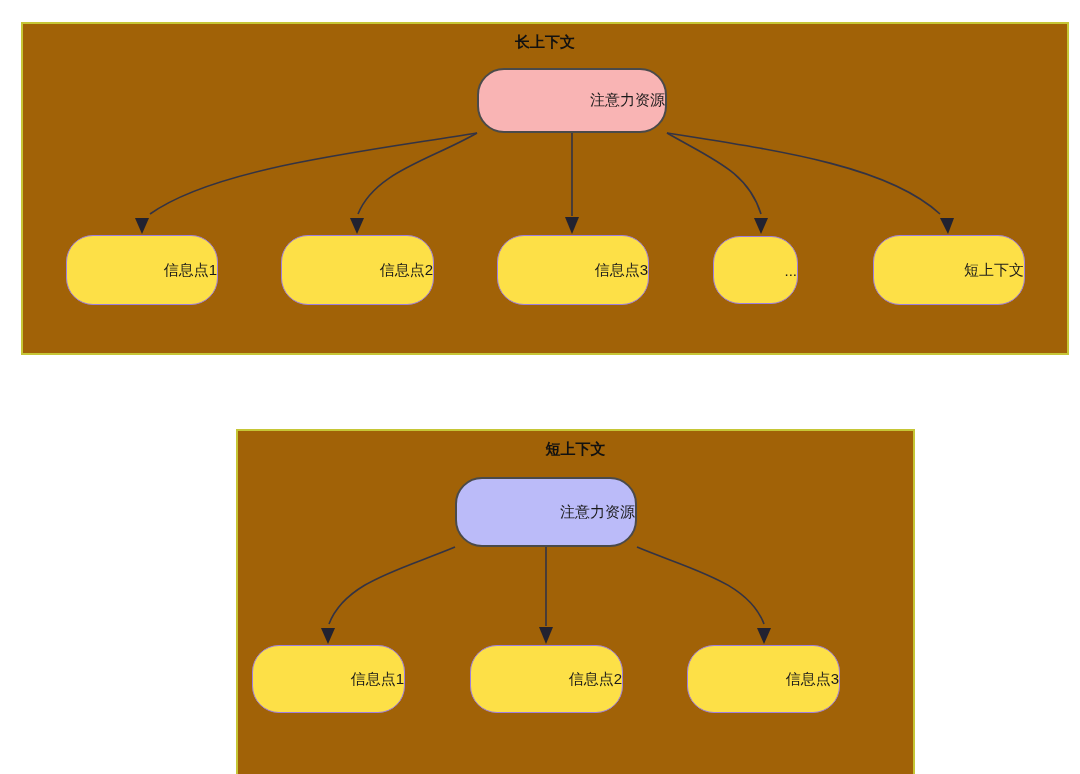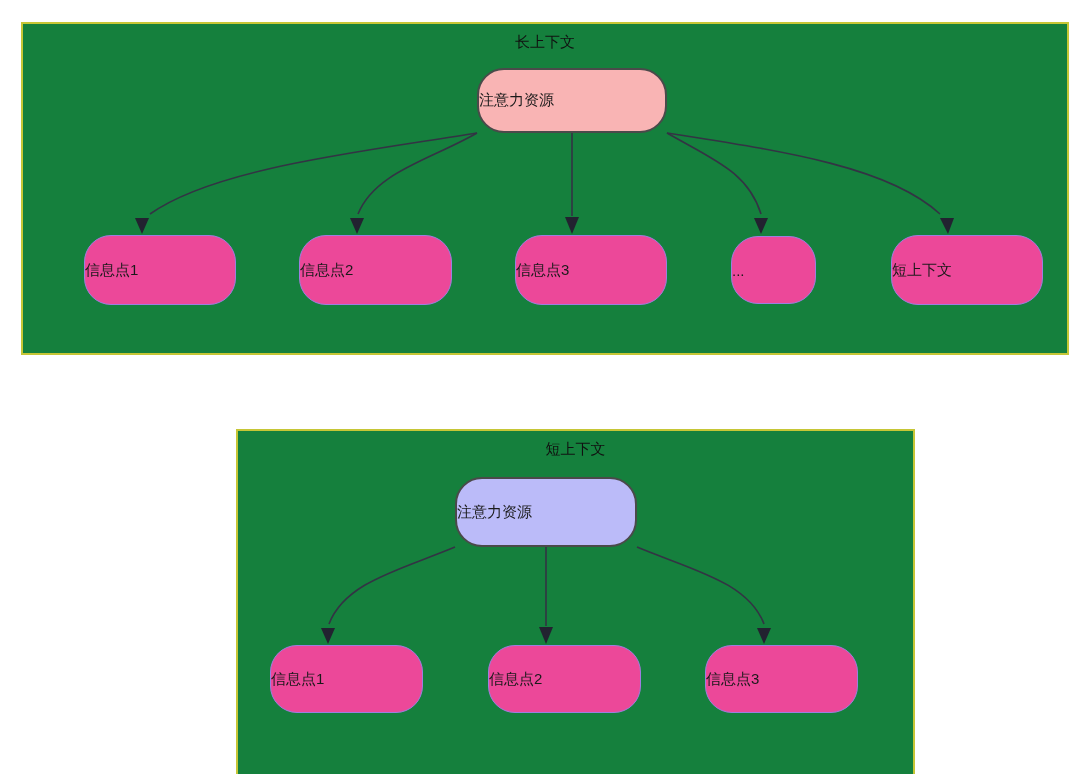--- a/index.html
+++ b/index.html
@@ -16,22 +16,23 @@
   }
   #canvas {
     position: absolute;
     left: 0; top: 0;
     width: 1080px;
     height: 774px;
   }
   .panel {
     position: absolute;
     box-sizing: border-box;
-    background: #15803d;
+    background: #a16207;
     border: 2px solid #C6C636;
+    font-weight: bold;
   }
   #panel-long {
     left: 21px; top: 22px;
     width: 1048px; height: 333px;
   }
   #panel-short {
     left: 209px; top: 429px;
     width: 679px; height: 434px; margin-left: 27px;
   }
   .panel-title {
@@ -42,38 +43,37 @@
     font-size: 15px;
     color: #111111;
     line-height: 20px;
     white-space: nowrap;
   }
   .node {
     position: absolute;
     box-sizing: border-box;
     display: flex;
     align-items: center;
-    justify-content: flex-start;
+    justify-content: flex-end;
     font-size: 15px;
     color: #1a1a1a;
     white-space: nowrap;
     border-radius: 27px;
   }
   .node-root-pink {
     background: #F9B4B4;
     border: 2px solid #4A4A4A;
   }
   .node-root-purple {
     background: #BBBBF9;
     border: 2px solid #4A4A4A;
   }
   .node-leaf {
-    background: #ec4899;
+    background: #fde047;
     border: 1.5px solid #9D7EE0;
-    margin-left: 18px;
   }
   svg.edges {
     position: absolute;
     left: 0; top: 0;
     width: 1080px;
     height: 774px;
     overflow: visible;
     pointer-events: none;
   }
   svg.edges path.edge {

